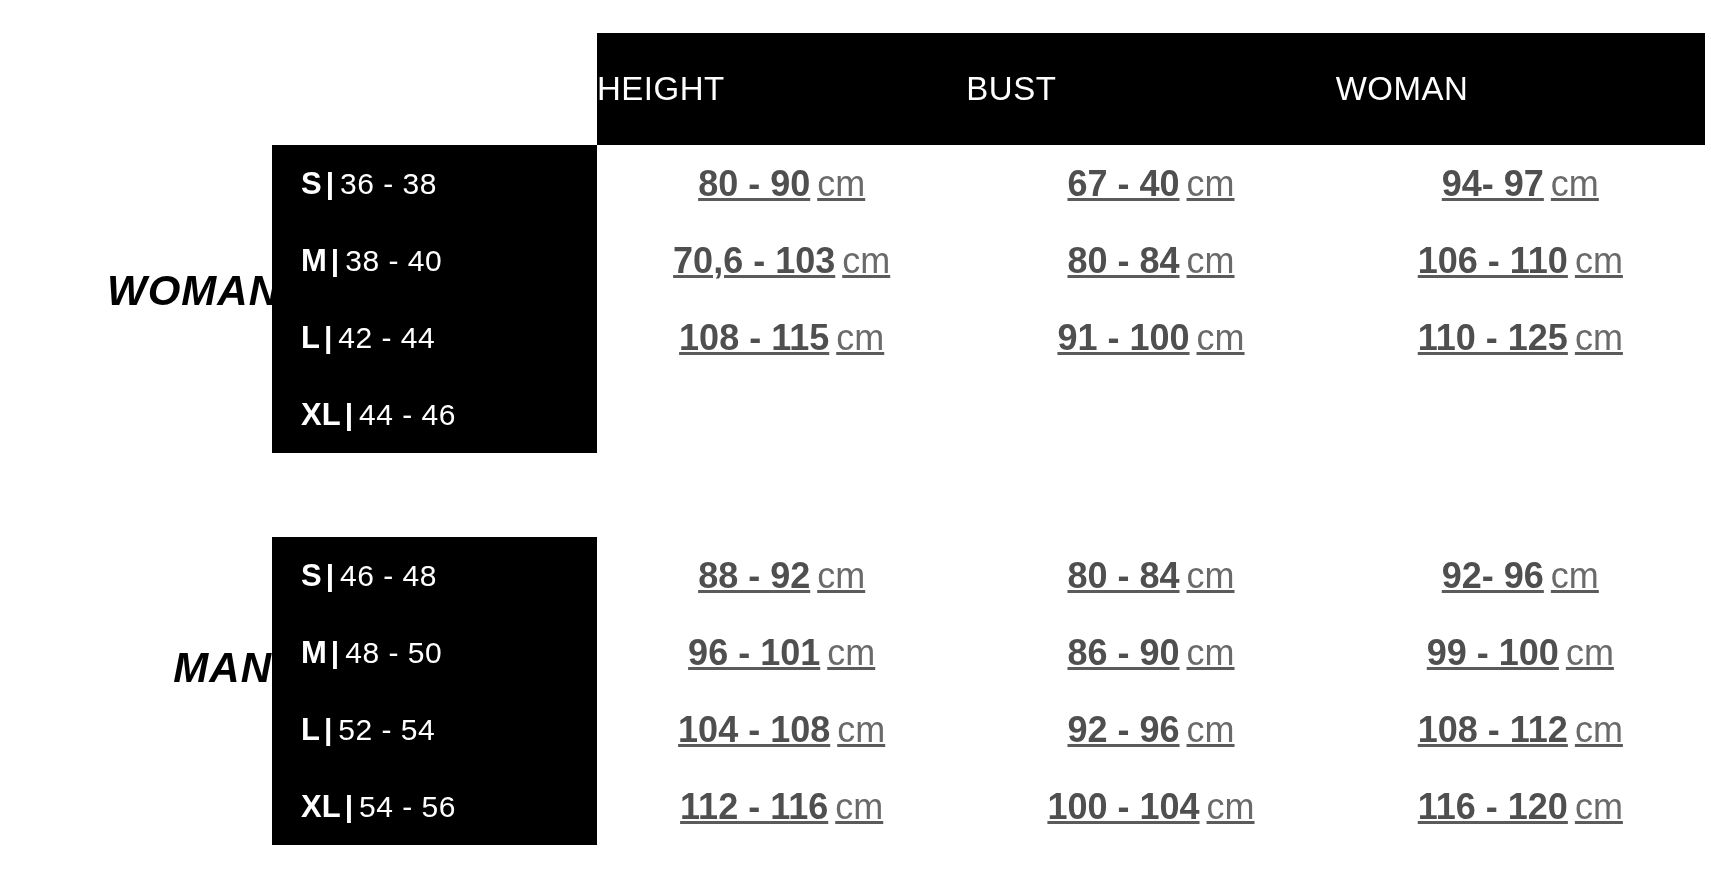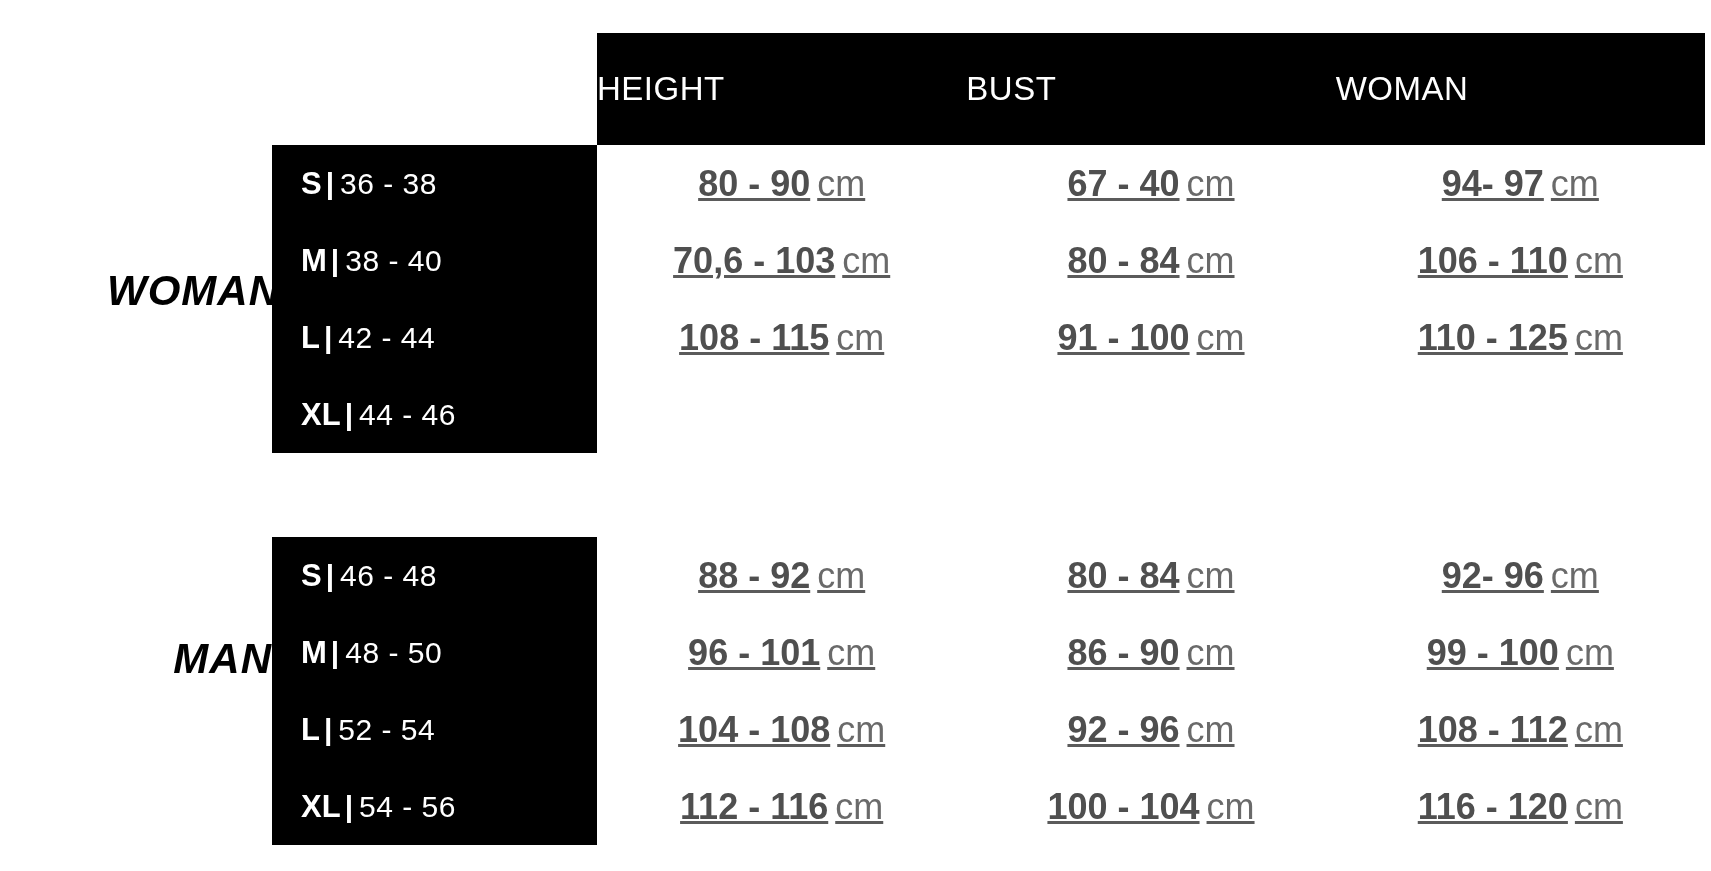--- a/index.html
+++ b/index.html
@@ -55,21 +55,21 @@
     left: 0;
     width: 272px;
     text-align: right;
     font-style: italic;
     font-weight: bold;
     font-size: 42px;
     color: #000000;
     letter-spacing: 1px;
   }
   .group.woman .group-label { top: 122px; margin-left: 8px; }
-  .group.man   .group-label { top: 98px; text-align: right; }
+  .group.man   .group-label { top: 107px; text-align: right; }
 
   .size-column {
     position: absolute;
     left: 272px;
     top: 0;
     width: 325px;
     background: #000000;
   }
   .size-cell {
     height: 77px;

